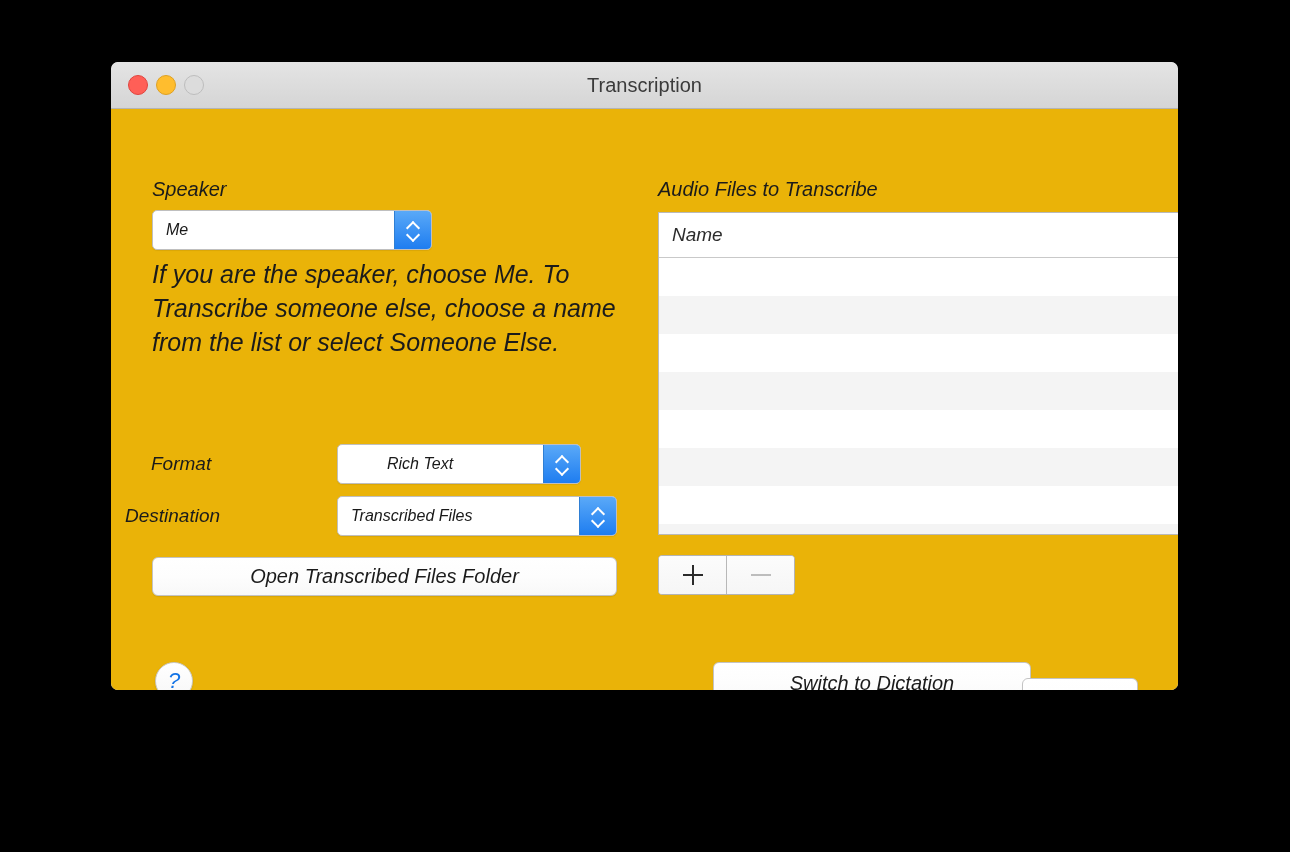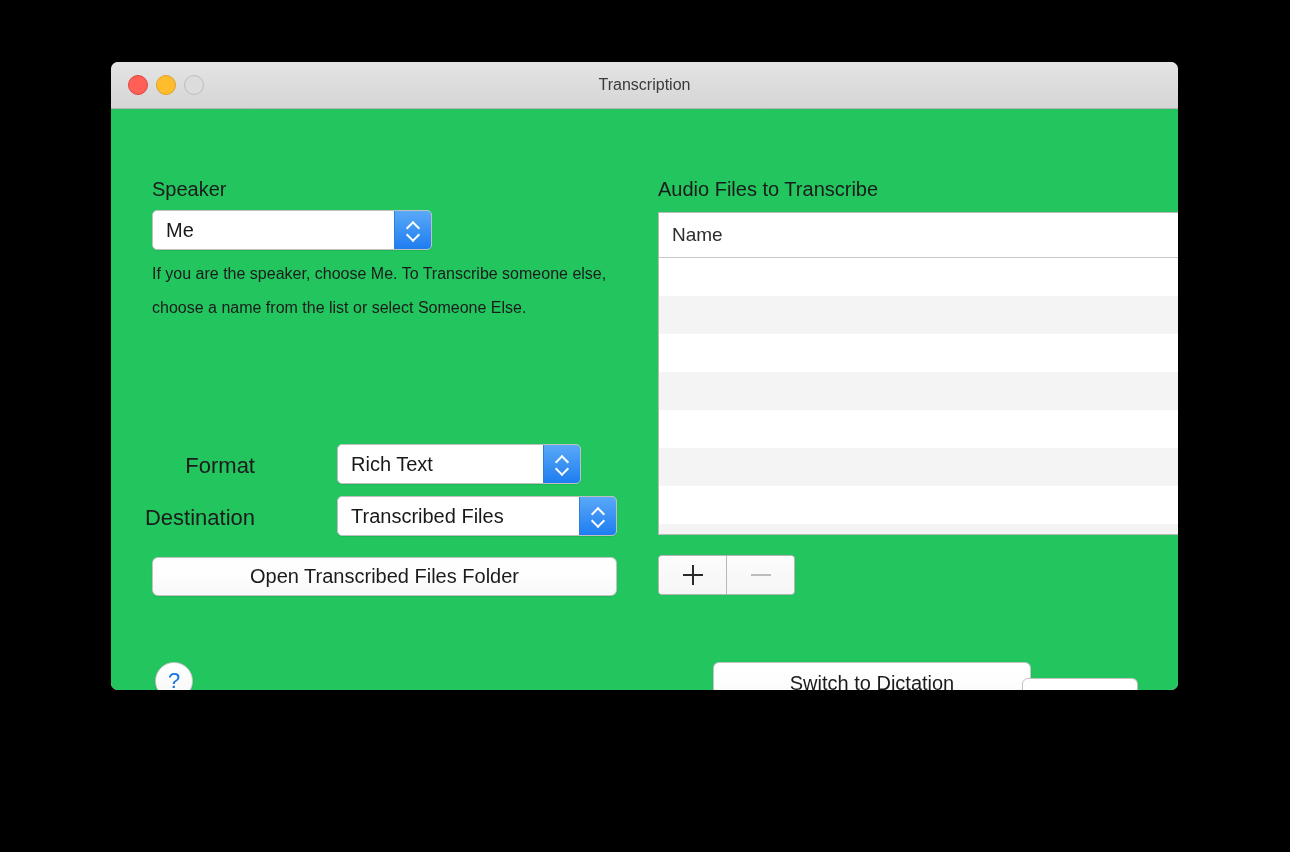--- a/index.html
+++ b/index.html
@@ -56,69 +56,70 @@
   .light.close  { background: #ff5f57; border: 1px solid #e0443e; }
   .light.min    { background: #ffbd2e; border: 1px solid #dea123; }
   .light.zoom   { background: #dcdcdc; border: 1px solid #bdbdbd; }
 
   .title-text {
     position: absolute;
     left: 0; right: 0; top: 0;
     height: 40px;
     line-height: 46px;
     text-align: center;
-    font-size: 16px;
+    font-size: 20px;
     color: #3b3b3b;
     font-weight: 400;
   }
 
   
   .content {
     position: relative;
     width: 100%;
     height: 582px;
-    background: #22c55e;
+    background: #eab308;
+    font-style: italic;
   }
 
   
   .section-label {
     position: absolute;
     font-size: 20px;
     color: #1b1b1b;
   }
   .field-label {
     position: absolute;
-    font-size: 22px;
+    font-size: 19px;
     color: #1b1b1b;
-    text-align: right;
+    text-align: left;
   }
   .help-text {
     position: absolute;
-    font-size: 16px;
+    font-size: 25px;
     line-height: 34px;
     color: #1b1b1b;
     width: 470px;
   }
 
   
   .popup {
     position: absolute;
     box-sizing: border-box;
     background: #ffffff;
     border: 1px solid #bfbfbf;
     border-radius: 5px;
     box-shadow: 0 1px 1px rgba(0,0,0,0.07);
     display: flex;
     align-items: center;
     overflow: hidden;
   }
   .popup .popup-value {
     flex: 1;
     padding-left: 13px;
-    font-size: 20px;
+    font-size: 16px;
     color: #191919;
     white-space: nowrap;
     overflow: hidden;
   }
   .stepper {
     width: 36px;
     align-self: stretch;
     background: linear-gradient(to bottom, #5aa9f8 0%, #1e7df0 100%);
     border-left: 1px solid #2f7fd4;
     display: flex;
@@ -260,21 +261,21 @@
       <div class="popup-value">Me</div>
       <div class="stepper">
         <span class="chev up"></span>
         <span class="chev down"></span>
       </div>
     </div>
 
     <div class="help-text" style="left:41px; top:148px;">If you are the speaker, choose Me.  To Transcribe someone else, choose a name from the list or select Someone Else.</div>
 
     <div class="field-label" style="left:40px; top:344px; width:104px;">Format</div>
-    <div class="popup" style="left:226px; top:335px; width:244px; height:40px;">
+    <div class="popup" style="left:226px; top:335px; width:244px; height:40px;padding-left:36px;">
       <div class="popup-value">Rich Text</div>
       <div class="stepper">
         <span class="chev up"></span>
         <span class="chev down"></span>
       </div>
     </div>
 
     <div class="field-label" style="left:14px; top:396px; width:130px;">Destination</div>
     <div class="popup" style="left:226px; top:387px; width:280px; height:40px;">
       <div class="popup-value">Transcribed Files</div>

